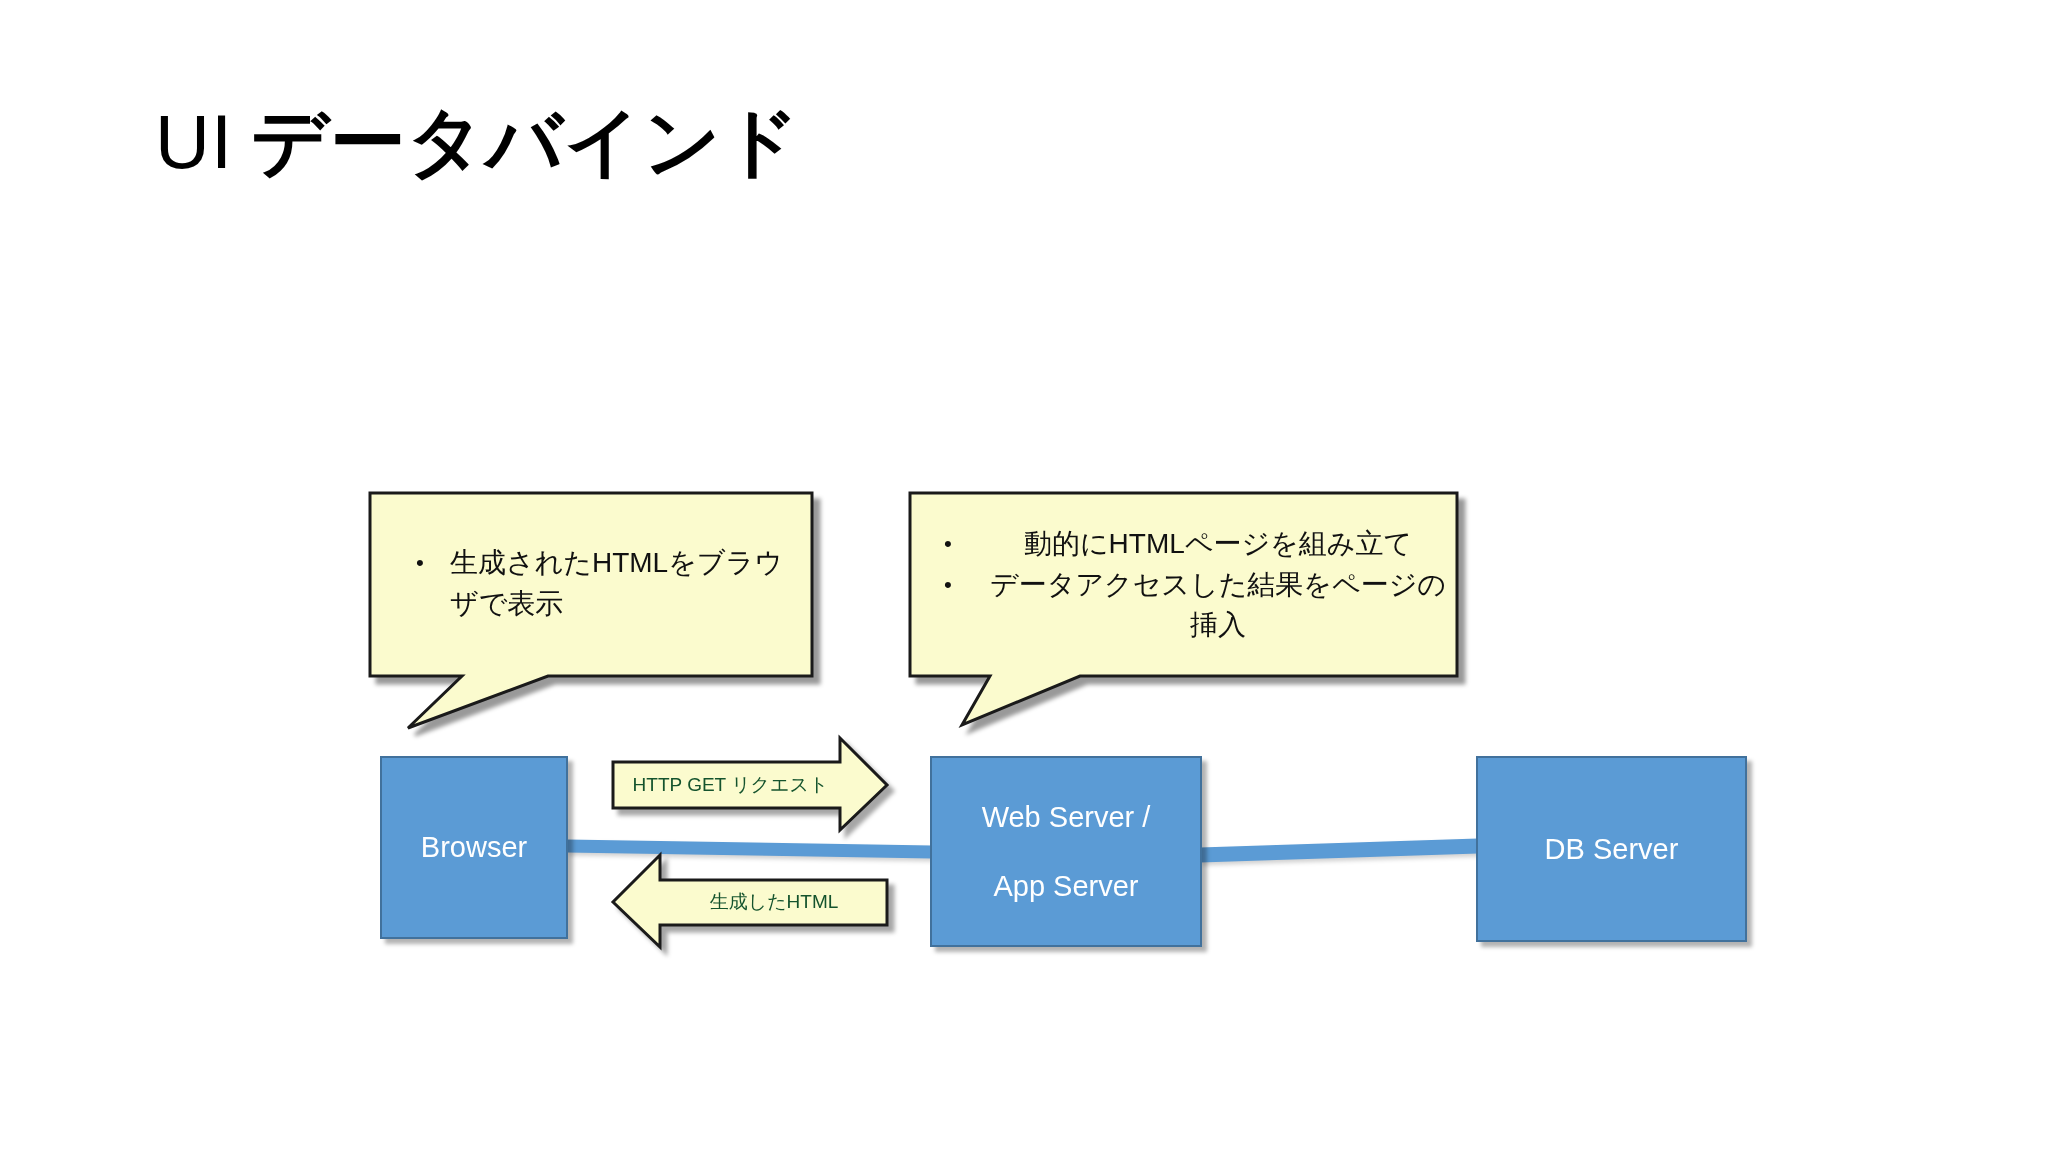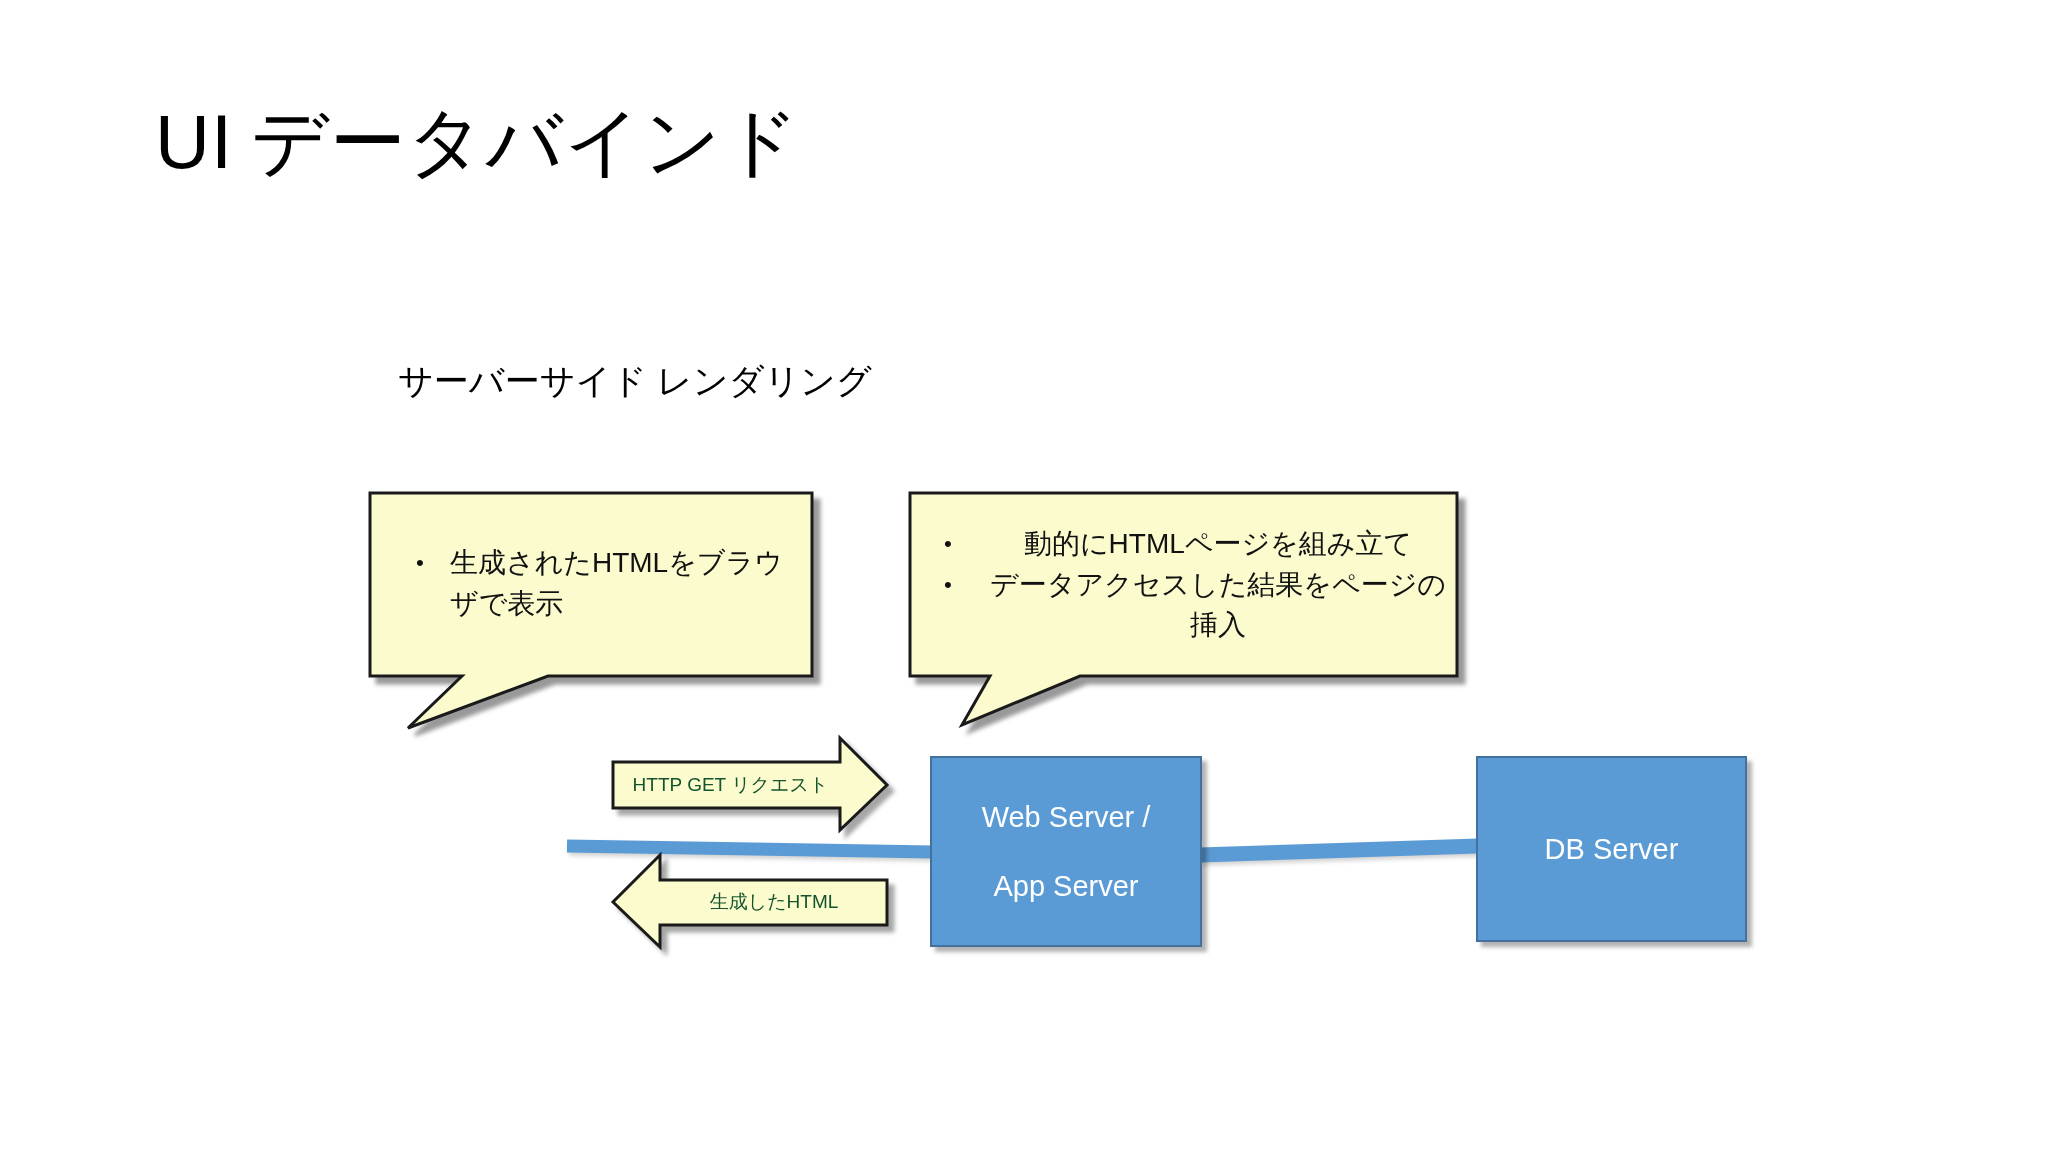--- a/index.html
+++ b/index.html
@@ -22,21 +22,21 @@
     position: absolute;
     left: 155px;
     top: 92px;
     margin: 0;
     font-size: 76px;
     color: #000000;
     white-space: nowrap;
     letter-spacing: 1px;
   }
   .title .t-latin { font-weight: 300; margin-right: 18px; }
-  .title .t-jp    { font-weight: 400; }
+  .title .t-jp    { font-weight: 700; }
 
   
   .subtitle {
     position: absolute;
     left: 398px;
     top: 358px;
     font-size: 35px;
     color: #000000;
     white-space: nowrap;
   }
@@ -126,36 +126,38 @@
 </style>
 </head>
 <body>
 
 <div class="slide">
 
   <h1 class="title">
     <span class="t-latin">UI</span><span class="t-jp">データバインド</span>
   </h1>
 
-  <div class="subtitle">サーバーサイド レンダリング</div>
 
   <svg class="layer" viewBox="0 0 2048 1152">
 
     <line class="connector" x1="567" y1="846" x2="932" y2="852" stroke-width="13"></line>
     <line class="connector" x1="1200" y1="855" x2="1478" y2="846" stroke-width="15"></line>
 
     <path class="bubble" d="M370,493 H812 V676 H548 L408,728 L462,676 H370 Z"></path>
 
     <path class="bubble" d="M910,493 H1457 V676 H1080 L962,725 L990,676 H910 Z"></path>
 
     <polygon class="arrow-shape" points="613,762 840,762 840,738 887,785 840,830 840,808 613,808"></polygon>
 
     <polygon class="arrow-shape" points="887,880 660,880 660,855 613,902 660,947 660,925 887,925"></polygon>
   </svg>
 
+  <div class="node node-browser">
+    <span>Browser</span>
+  </div>
 
   <div class="node node-webserver">
     <span>Web Server /</span>
     <span>App Server</span>
   </div>
 
   <div class="node node-dbserver">
     <span>DB Server</span>
   </div>
 

